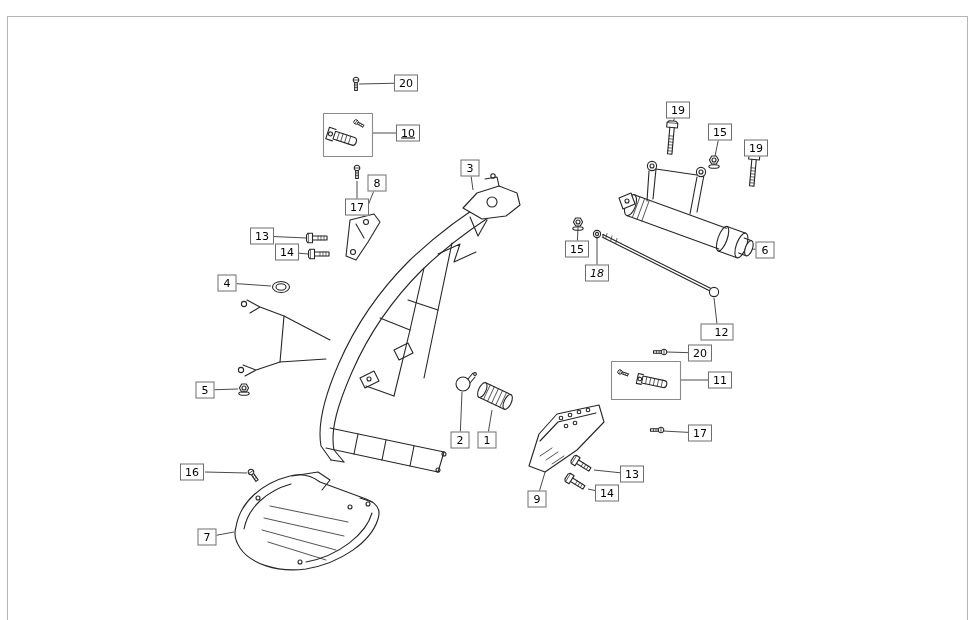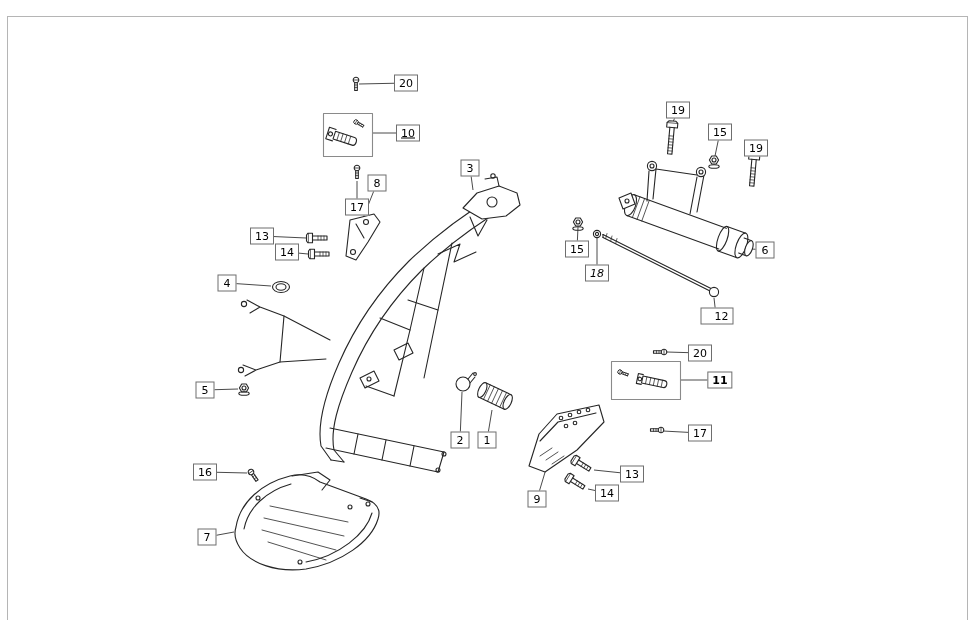--- a/index.html
+++ b/index.html
@@ -297,31 +297,31 @@
   <div id="callout-layer">
       <div class="callout" style="left: 406px; top: 73px;">20</div>
       <div class="callout" style="left: 408px; top: 123px; text-decoration: underline;">10</div>
       <div class="callout" style="left: 377px; top: 173px;">8</div>
       <div class="callout" style="left: 470px; top: 158px;">3</div>
       <div class="callout" style="left: 357px; top: 197px;">17</div>
       <div class="callout" style="left: 262px; top: 226px;">13</div>
       <div class="callout" style="left: 287px; top: 242px;">14</div>
       <div class="callout" style="left: 227px; top: 273px;">4</div>
       <div class="callout" style="left: 205px; top: 380px;">5</div>
-      <div class="callout" style="left: 205px; top: 462px;">16</div>
+      <div class="callout" style="left: 192px; top: 462px;">16</div>
       <div class="callout" style="left: 207px; top: 527px;">7</div>
       <div class="callout" style="left: 460px; top: 430px;">2</div>
       <div class="callout" style="left: 487px; top: 430px;">1</div>
       <div class="callout" style="left: 537px; top: 489px;">9</div>
       <div class="callout" style="left: 607px; top: 483px;">14</div>
       <div class="callout" style="left: 632px; top: 464px;">13</div>
       <div class="callout" style="left: 700px; top: 423px;">17</div>
-      <div class="callout" style="left: 720px; top: 370px; font-weight: bold;">11</div>
+      <div class="callout" style="left: 720px; top: 370px;">11</div>
       <div class="callout" style="left: 700px; top: 343px;">20</div>
-      <div class="callout" style="left: 717px; top: 306px; padding-left: 13px;">12</div>
+      <div class="callout" style="left: 717px; top: 322px; padding-left: 13px;">12</div>
       <div class="callout" style="left: 765px; top: 240px;">6</div>
       <div class="callout" style="left: 597px; top: 263px; font-style: italic;">18</div>
       <div class="callout" style="left: 577px; top: 239px;">15</div>
       <div class="callout" style="left: 720px; top: 122px;">15</div>
       <div class="callout" style="left: 678px; top: 100px;">19</div>
       <div class="callout" style="left: 756px; top: 138px;">19</div>
     </div>
 </div>
 
 </body></html>

